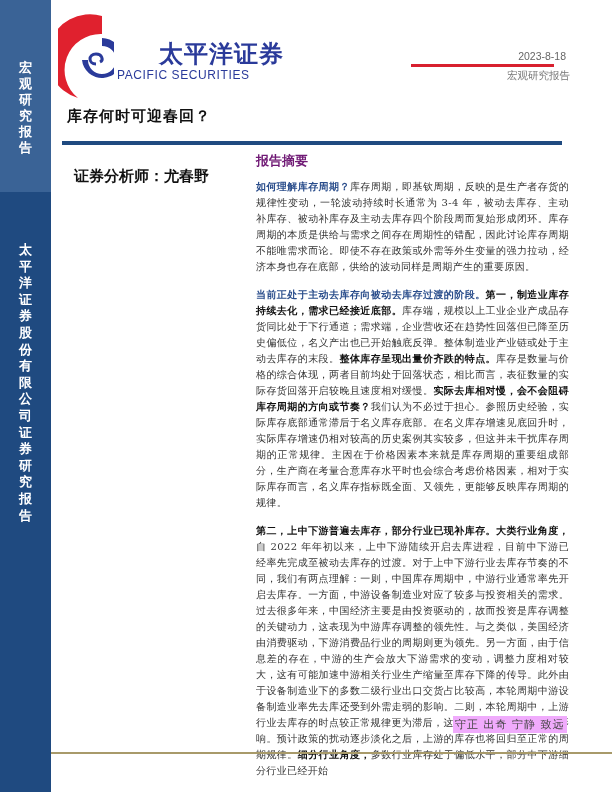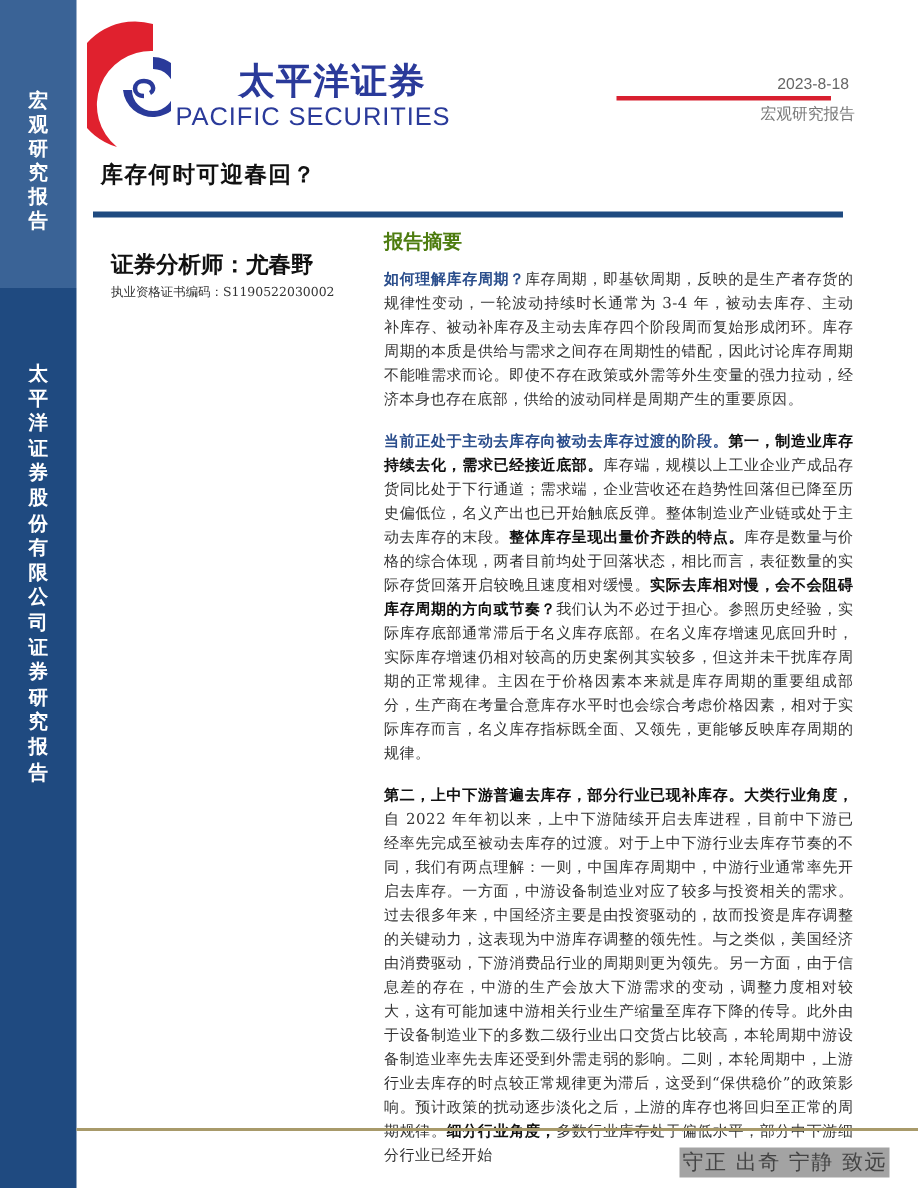--- a/index.html
+++ b/index.html
@@ -28,21 +28,21 @@
 
   .logo { position: absolute; left: 58px; top: 12px; width: 56px; height: 90px; }
   .brand-cn {
     position: absolute; left: 116px; top: 38px;
     font-family: "DejaVu Sans", sans-serif; font-weight: bold;
     font-size: 24px; color: #2a3a9a; letter-spacing: 1px; margin-left: 43px;
   }
   .brand-en {
     position: absolute; left: 117px; top: 68px;
     font-family: "Liberation Sans", sans-serif;
-    font-size: 17px; color: #2a3a9a; letter-spacing: 0.6px;
+    font-size: 12px; color: #2a3a9a; letter-spacing: 0.6px;
   }
   .date {
     position: absolute; right: 46px; top: 50px;
     font-family: "Liberation Sans", sans-serif; font-size: 10.5px; color: #666;
   }
   .red-bar {
     position: absolute; left: 411px; top: 64px; width: 143px; height: 3px;
     background: #d8202f;
   }
   .report-type {
@@ -56,42 +56,42 @@
   .title-rule {
     position: absolute; left: 62px; top: 141px; width: 500px; height: 4px;
     background: #1f4a80;
   }
 
   .analyst { position: absolute; left: 74px; top: 168px; font-size: 8.3px; line-height: 17.7px; color: #333; }
   .analyst .name-row { font-weight: bold; font-size: 15px; color: #111; }
 
   .summary-heading {
     position: absolute; left: 256px; top: 152px;
-    font-size: 13px; font-weight: bold; color: #4d7c0f;
+    font-size: 13px; font-weight: bold; color: #701a75;
   }
   .summary {
     position: absolute; left: 256px; top: 179px; width: 313px;
     font-size: 10px; line-height: 16px; color: #333;
     text-align: justify; letter-spacing: 0.35px;
   }
   .summary p { margin: 0 0 12px 0; }
   .summary .hl-blue { color: #2b4e8c; font-weight: bold; }
   .summary b { color: #111; }
 
   .footer-rule {
     position: absolute; left: 51px; top: 752px; width: 561px; height: 2px;
     background: #a89a6a;
   }
   .footer-left {
     position: absolute; left: 60px; top: 762px;
     font-size: 8.6px; color: #555; letter-spacing: 0.5px; margin-top: 34px;
   }
   .footer-right {
-    position: absolute; left: 453px; top: 765px;
-    font-size: 14px; color: #444; background: #a3a3a3;
+    position: absolute; left: 453px; top: 716px;
+    font-size: 11px; color: #444; background: #f0abfc;
     padding: 1px 2px; letter-spacing: 1px;
   }
 </style>
 </head>
 <body>
 
 <div class="sidebar-top"></div>
 <div class="sidebar-bottom"></div>
 <div class="vert-text vert-top" id="vt-top">
     <span>宏</span>
@@ -131,21 +131,20 @@
 
 <div class="date">2023-8-18</div>
 <div class="red-bar"></div>
 <div class="report-type">宏观研究报告</div>
 
 <div class="title">库存何时可迎春回？</div>
 <div class="title-rule"></div>
 
 <div class="analyst">
   <div class="name-row">证券分析师：尤春野</div>
-  <div>执业资格证书编码：S1190522030002</div>
 </div>
 
 <div class="summary-heading">报告摘要</div>
 
 <div class="summary">
   <p>
     <span class="hl-blue">如何理解库存周期？</span><span>库存周期，即基钦周期，反映的是生产者存货的规律性变动，一轮波动持续时长通常为 3-4 年，被动去库存、主动补库存、被动补库存及主动去库存四个阶段周而复始形成闭环。库存周期的本质是供给与需求之间存在周期性的错配，因此讨论库存周期不能唯需求而论。即使不存在政策或外需等外生变量的强力拉动，经济本身也存在底部，供给的波动同样是周期产生的重要原因。</span>
   </p>
   <p>
     <span class="hl-blue">当前正处于主动去库存向被动去库存过渡的阶段。</span><b>第一，制造业库存持续去化，需求已经接近底部。</b><span>库存端，规模以上工业企业产成品存货同比处于下行通道；需求端，企业营收还在趋势性回落但已降至历史偏低位，名义产出也已开始触底反弹。整体制造业产业链或处于主动去库存的末段。</span><b>整体库存呈现出量价齐跌的特点。</b><span>库存是数量与价格的综合体现，两者目前均处于回落状态，相比而言，表征数量的实际存货回落开启较晚且速度相对缓慢。</span><b>实际去库相对慢，会不会阻碍库存周期的方向或节奏？</b><span>我们认为不必过于担心。参照历史经验，实际库存底部通常滞后于名义库存底部。在名义库存增速见底回升时，实际库存增速仍相对较高的历史案例其实较多，但这并未干扰库存周期的正常规律。主因在于价格因素本来就是库存周期的重要组成部分，生产商在考量合意库存水平时也会综合考虑价格因素，相对于实际库存而言，名义库存指标既全面、又领先，更能够反映库存周期的规律。</span>

